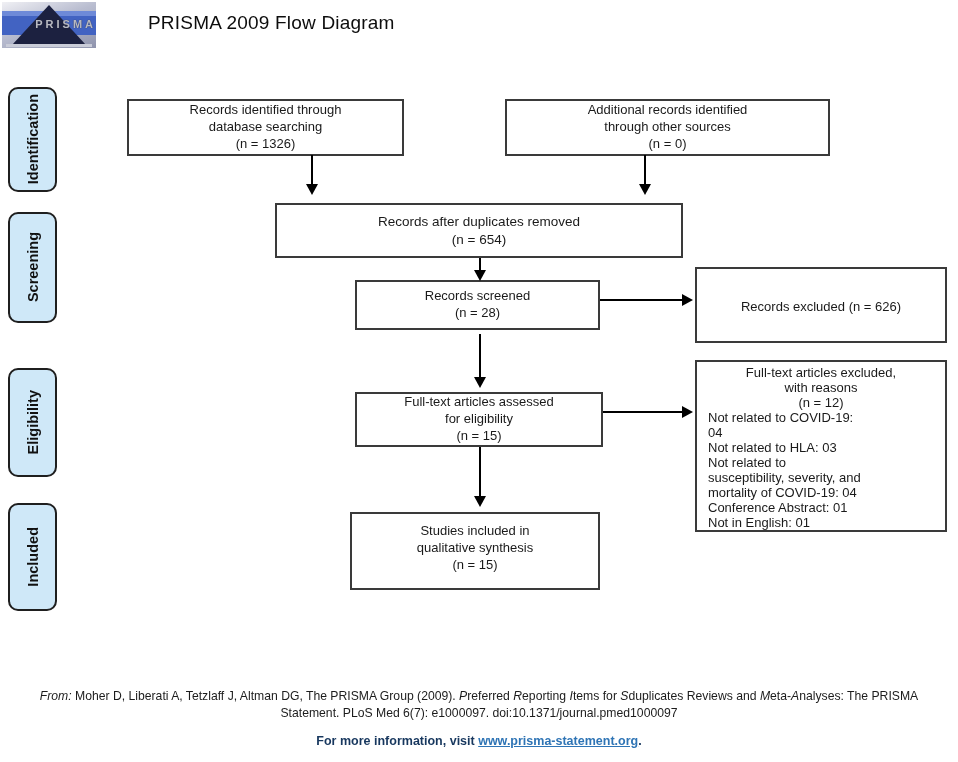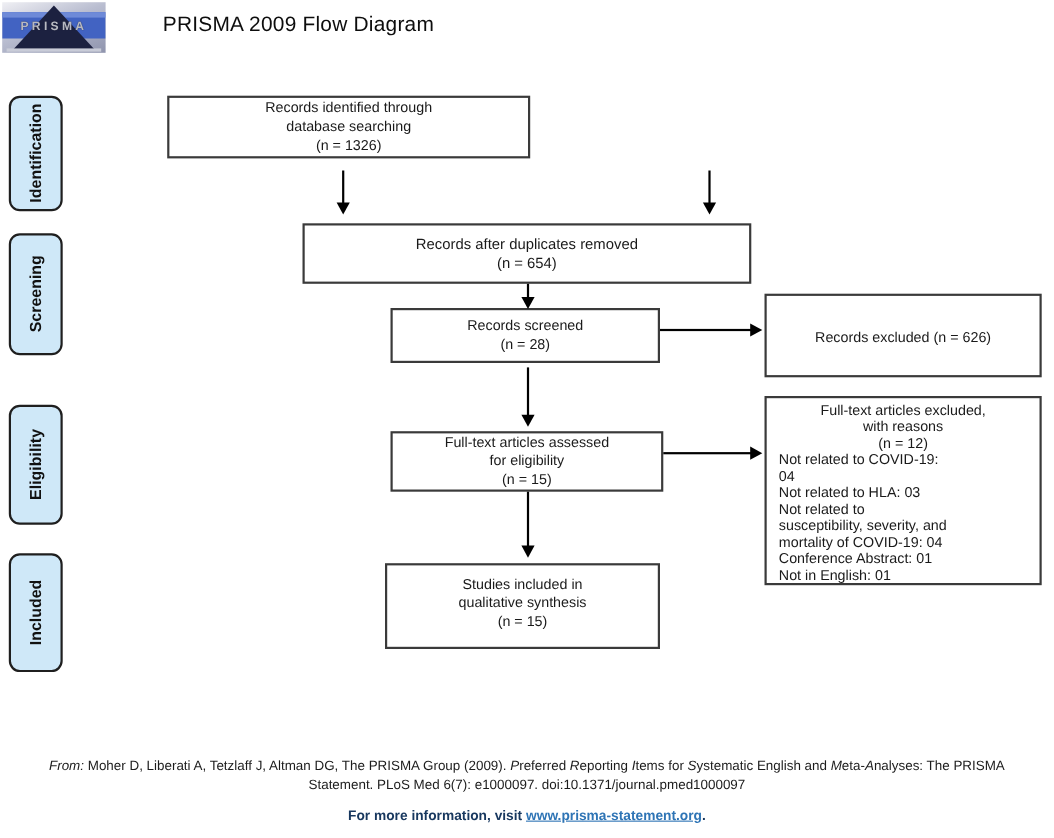--- a/index.html
+++ b/index.html
@@ -17,21 +17,21 @@
 
   
   .logo{position:absolute;left:2px;top:2px;width:94px;height:46px;
     background:linear-gradient(160deg,#f0f0f4 0%,#b9bdd0 45%,#8f94ad 100%);overflow:hidden;}
   .logo-band{position:absolute;left:0;right:0;top:9px;height:24px;background:#4263c2;}
   .logo-band-hi{position:absolute;left:0;right:0;top:9px;height:5px;background:#6e8ad8;}
   .logo-pyramid{position:absolute;left:50%;bottom:3px;transform:translateX(-50%);
     width:0;height:0;border-left:37px solid transparent;border-right:37px solid transparent;
     border-bottom:40px solid #1c2140;}
   .logo-base{position:absolute;left:4px;right:4px;bottom:1px;height:3px;background:#c9ccd8;}
-  .logo-text{position:absolute;left:0;right:0;top:16px;text-align:center;
+  .logo-text{position:absolute;left:0;right:0;top:16px;text-align:right;
     font-size:11px;font-weight:bold;letter-spacing:3px;color:#b7b9c2;
     text-shadow:0 0 1px #2a2a3a;}
   .title{position:absolute;left:148px;top:12px;font-size:19px;font-weight:normal;color:#0d0d0d;letter-spacing:.2px;}
 
   
   .phase{position:absolute;left:8px;width:49px;box-sizing:border-box;
     background:var(--sidebar-fill);border:2px solid #1f1f1f;border-radius:10px;
     display:flex;align-items:center;justify-content:center;}
   .phase span{writing-mode:vertical-rl;transform:rotate(180deg);
     font-weight:bold;font-size:14.5px;color:#111;white-space:nowrap;}
@@ -43,21 +43,21 @@
   
   .fbox{position:absolute;box-sizing:border-box;background:#fff;
     border:2px solid var(--box-border);
     display:flex;flex-direction:column;align-items:center;justify-content:center;
     text-align:center;font-size:13px;line-height:1.3;white-space:pre-line;}
   .fbox.top-align{justify-content:flex-start;padding-top:9px;}
   .fbox .bx-title{white-space:pre-line;text-align:center;width:100%;}
   .fbox .bx-body{white-space:pre-line;text-align:left;width:100%;padding:0 2px 0 7px;box-sizing:border-box;}
   .fbox.detail{justify-content:center;padding:4px 4px 2px 4px;line-height:1.155;}
 
-  .box-db{left:127px;top:87px;width:330px;height:57px;margin-left:25px;}
+  .box-db{left:127px;top:99px;width:277px;height:57px;}
   .box-other{left:505px;top:99px;width:325px;height:57px;}
   .box-dup{left:275px;top:203px;width:408px;height:55px;font-size:13.5px;}
   .box-screened{left:355px;top:280px;width:245px;height:50px;}
   .box-excluded{left:695px;top:267px;width:252px;height:76px;}
   .box-fulltext{left:355px;top:392px;width:248px;height:55px;}
   .box-ft-excluded{left:695px;top:360px;width:252px;height:172px;}
   .box-included{left:350px;top:512px;width:250px;height:78px;}
 
   
   .varrow{position:absolute;width:2px;background:var(--line);}
@@ -106,20 +106,23 @@
   <div class="phase eligibility">
     <span>Eligibility</span>
   </div>
   <div class="phase included">
     <span>Included</span>
   </div>
 
   <div class="fbox box-db">Records identified through
 database searching
 (n = 1326)</div>
+  <div class="fbox box-other">Additional records identified
+through other sources
+(n = 0)</div>
   <div class="fbox box-dup">Records after duplicates removed
 (n = 654)</div>
   <div class="fbox box-screened">Records screened
 (n = 28)</div>
 
   <div class="fbox detail box-excluded">
     <div class="bx-title">Records excluded (n = 626)</div>
   </div>
 
   <div class="fbox box-fulltext">Full-text articles assessed
@@ -145,18 +148,18 @@
 (n = 15)</div>
 
   <div class="varrow a-db"></div>
   <div class="varrow a-other"></div>
   <div class="varrow a-dup"></div>
   <div class="harrow a-screened-right"></div>
   <div class="varrow a-screened-down"></div>
   <div class="harrow a-ft-right"></div>
   <div class="varrow a-ft-down"></div>
 
-  <div class="citation"><i>From:</i><span> Moher D, Liberati A, Tetzlaff J, Altman DG, The PRISMA Group (2009). </span><i>P</i><span>referred </span><i>R</i><span>eporting </span><i>I</i><span>tems for </span><i>S</i><span>ystematic English and </span><i>M</i><span>eta-</span><i>A</i><span>nalyses: The PRISMA Statement. PLoS Med 6(7): e1000097. doi:10.1371/journal.pmed1000097</span></div>
+  <div class="citation"><i>From:</i><span> Moher D, Liberati A, Tetzlaff J, Altman DG, The PRISMA Group (2009). </span><i>P</i><span>referred </span><i>R</i><span>eporting </span><i>I</i><span>tems for </span><i>S</i><span>duplicates Reviews and </span><i>M</i><span>eta-</span><i>A</i><span>nalyses: The PRISMA Statement. PLoS Med 6(7): e1000097. doi:10.1371/journal.pmed1000097</span></div>
   <div class="info-line">
     <span>For more information, visit </span><a>www.prisma-statement.org</a><span>.</span>
   </div>
 
 </div>
 
 </body></html>

